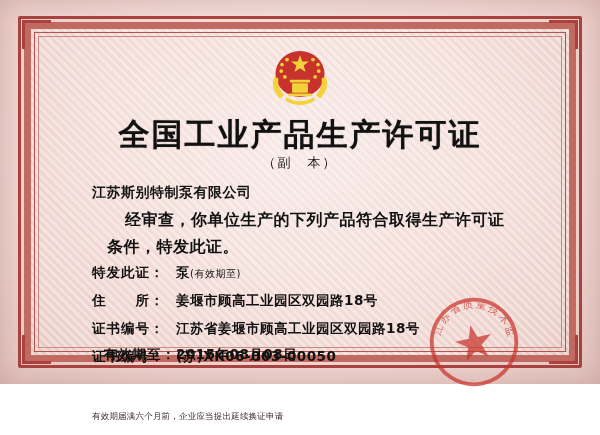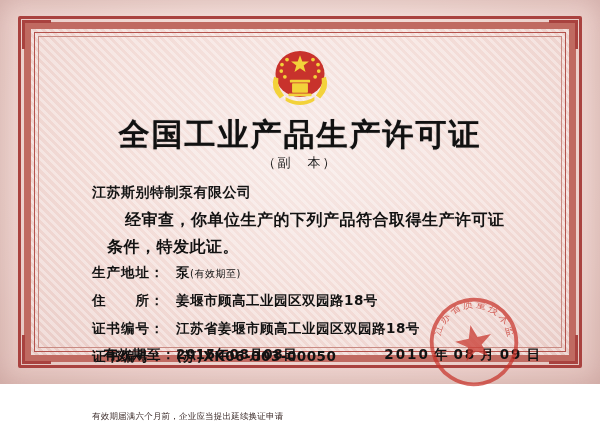--- a/index.html
+++ b/index.html
@@ -256,21 +256,21 @@
 
     <div class="company">江苏斯别特制泵有限公司</div>
 
     <div class="statement">
       <span class="indent">经审查，你单位生产的下列产品符合取得生产许可证</span>
       <span>条件，特发此证。</span>
     </div>
 
     <div class="fields">
       <div class="field-row">
-        <span class="field-label">生产地址：</span>
+        <span class="field-label">特发此证：</span>
         <span class="field-value">
           <span>泵</span><span class="small">(有效期至)</span>
         </span>
       </div>
       <div class="field-row">
         <span class="field-label">住　　所：</span>
         <span class="field-value">姜堰市顾高工业园区双园路18号</span>
       </div>
       <div class="field-row">
         <span class="field-label">证书编号：</span>
@@ -278,23 +278,20 @@
       </div>
       <div class="field-row">
         <span class="field-label">证书编号：</span>
         <span class="field-value">(苏)XK06-003-00050</span>
       </div>
     </div>
 
     <div class="date-row">
       <span class="valid-label">有效期至：</span>
       <span class="valid-value">2015年08月08日</span>
-      <span class="issue-date">
-        <span class="num">2010</span><span>年</span><span class="num">08</span><span>月</span><span class="num">09</span><span>日</span>
-      </span>
     </div>
 
     <div class="footnote">有效期届满六个月前，企业应当提出延续换证申请</div>
 
     <svg class="seal" viewBox="0 0 100 100">
       <defs>
         <path id="sealArc" d="M 50,50 m -36,0 a 36,36 0 1,1 72,0" fill="none"></path>
       </defs>
       <circle cx="50" cy="50" r="44" fill="none" stroke="#c8342b" stroke-width="4"></circle>
       <polygon points="50,32 54.6,45.6 69,45.6 57.3,54.2 61.7,68 50,59.6 38.3,68 42.7,54.2 31,45.6 45.4,45.6" fill="#c8342b"></polygon>

